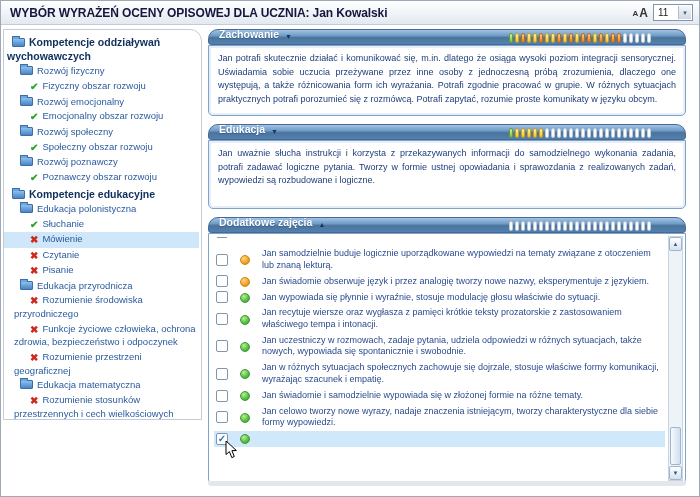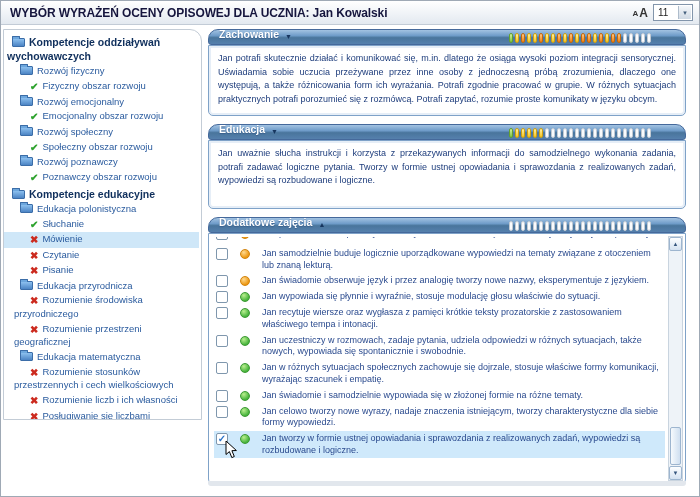--- a/index.html
+++ b/index.html
@@ -108,21 +108,21 @@
   .sec-body p {
     margin:0; font-size:9px; line-height:1.5; color:#1e3d7c;
     text-align:justify;
   }
   #body-zachowanie { height:71px; }
   #body-edukacja  { height:69px; }
   
   .sec-body.list { height:251px; padding:2px; display:flex; box-shadow:none; }
   .rows { flex:1; overflow:hidden; padding:1px 2px 0 3px; }
   .row {
-    display:flex; align-items:flex-start; gap:12px;
+    display:flex; align-items:center; gap:12px;
     padding:2px 2px 2px 2px; position:relative; cursor:pointer;
   }
   .row.highlight { background:#cfe9fb; }
   .row.clipped { height:9px; overflow:hidden; padding-top:0; }
   .row.clipped > * { transform:translateY(-9px); }
   .cb {
     width:12px; height:12px; flex:none; margin-top:0;
     background:#fff; border:1px solid #7f97ad; border-radius:2px;
     font-size:10px; line-height:10px; text-align:center;
     color:#2a74c9; font-weight:bold;
@@ -185,20 +185,21 @@
         <div class="tree-item lvl1"><span class="ticon folder"></span><span>Rozwój poznawczy</span></div>
         <div class="tree-item lvl2"><span class="ticon check">✔</span><span>Poznawczy obszar rozwoju</span></div>
         <div class="tree-item lvl0"><span class="ticon folder"></span><span>Kompetencje edukacyjne</span></div>
         <div class="tree-item lvl1"><span class="ticon folder"></span><span>Edukacja polonistyczna</span></div>
         <div class="tree-item lvl2"><span class="ticon check">✔</span><span>Słuchanie</span></div>
         <div class="tree-item lvl2 selected"><span class="ticon cross">✖</span><span>Mówienie</span></div>
         <div class="tree-item lvl2"><span class="ticon cross">✖</span><span>Czytanie</span></div>
         <div class="tree-item lvl2"><span class="ticon cross">✖</span><span>Pisanie</span></div>
         <div class="tree-item lvl1"><span class="ticon folder"></span><span>Edukacja przyrodnicza</span></div>
         <div class="tree-item lvl2"><span class="ticon cross">✖</span><span>Rozumienie środowiska przyrodniczego</span></div>
+        <div class="tree-item lvl2"><span class="ticon cross">✖</span><span>Funkcje życiowe człowieka, ochrona zdrowia, bezpieczeństwo i odpoczynek</span></div>
         <div class="tree-item lvl2"><span class="ticon cross">✖</span><span>Rozumienie przestrzeni geograficznej</span></div>
         <div class="tree-item lvl1"><span class="ticon folder"></span><span>Edukacja matematyczna</span></div>
         <div class="tree-item lvl2"><span class="ticon cross">✖</span><span>Rozumienie stosunków przestrzennych i cech wielkościowych</span></div>
         <div class="tree-item lvl2"><span class="ticon cross">✖</span><span>Rozumienie liczb i ich własności</span></div>
         <div class="tree-item lvl2"><span class="ticon cross">✖</span><span>Posługiwanie się liczbami</span></div>
         <div class="tree-item lvl2"><span class="ticon cross">✖</span><span>Czytanie tekstów matematycznych</span></div>
       </div>
 
     <div class="main">
 
@@ -348,21 +349,20 @@
                 <span class="row-text">Jan świadomie i samodzielnie wypowiada się w złożonej formie na różne tematy.</span>
               </div>
               <div class="row">
                 <span class="cb"></span>
                 <span class="dot green"></span>
                 <span class="row-text">Jan celowo tworzy nowe wyrazy, nadaje znaczenia istniejącym, tworzy charakterystyczne dla siebie formy wypowiedzi.</span>
               </div>
               <div class="row highlight">
                 <span class="cb">✓</span>
                 <span class="dot green"></span>
-                <span class="row-text">Jan tworzy w formie ustnej opowiadania i sprawozdania z realizowanych zadań, wypowiedzi są rozbudowane i logiczne.</span>
                 <span class="cursor-icon"><svg width="13" height="19" viewBox="0 0 13 19">
                     <path d="M1 1 L1 14.5 L4.4 11.6 L6.8 17.6 L9.3 16.5 L6.9 10.7 L11.4 10.5 Z" fill="#ffffff" stroke="#000000" stroke-width="1"></path>
                   </svg></span>
               </div>
             </div>
           <div class="scrollbar">
             <div class="sb-btn">▲</div>
             <div class="sb-spacer"></div>
             <div class="sb-thumb"></div>
             <div class="sb-btn">▼</div>

